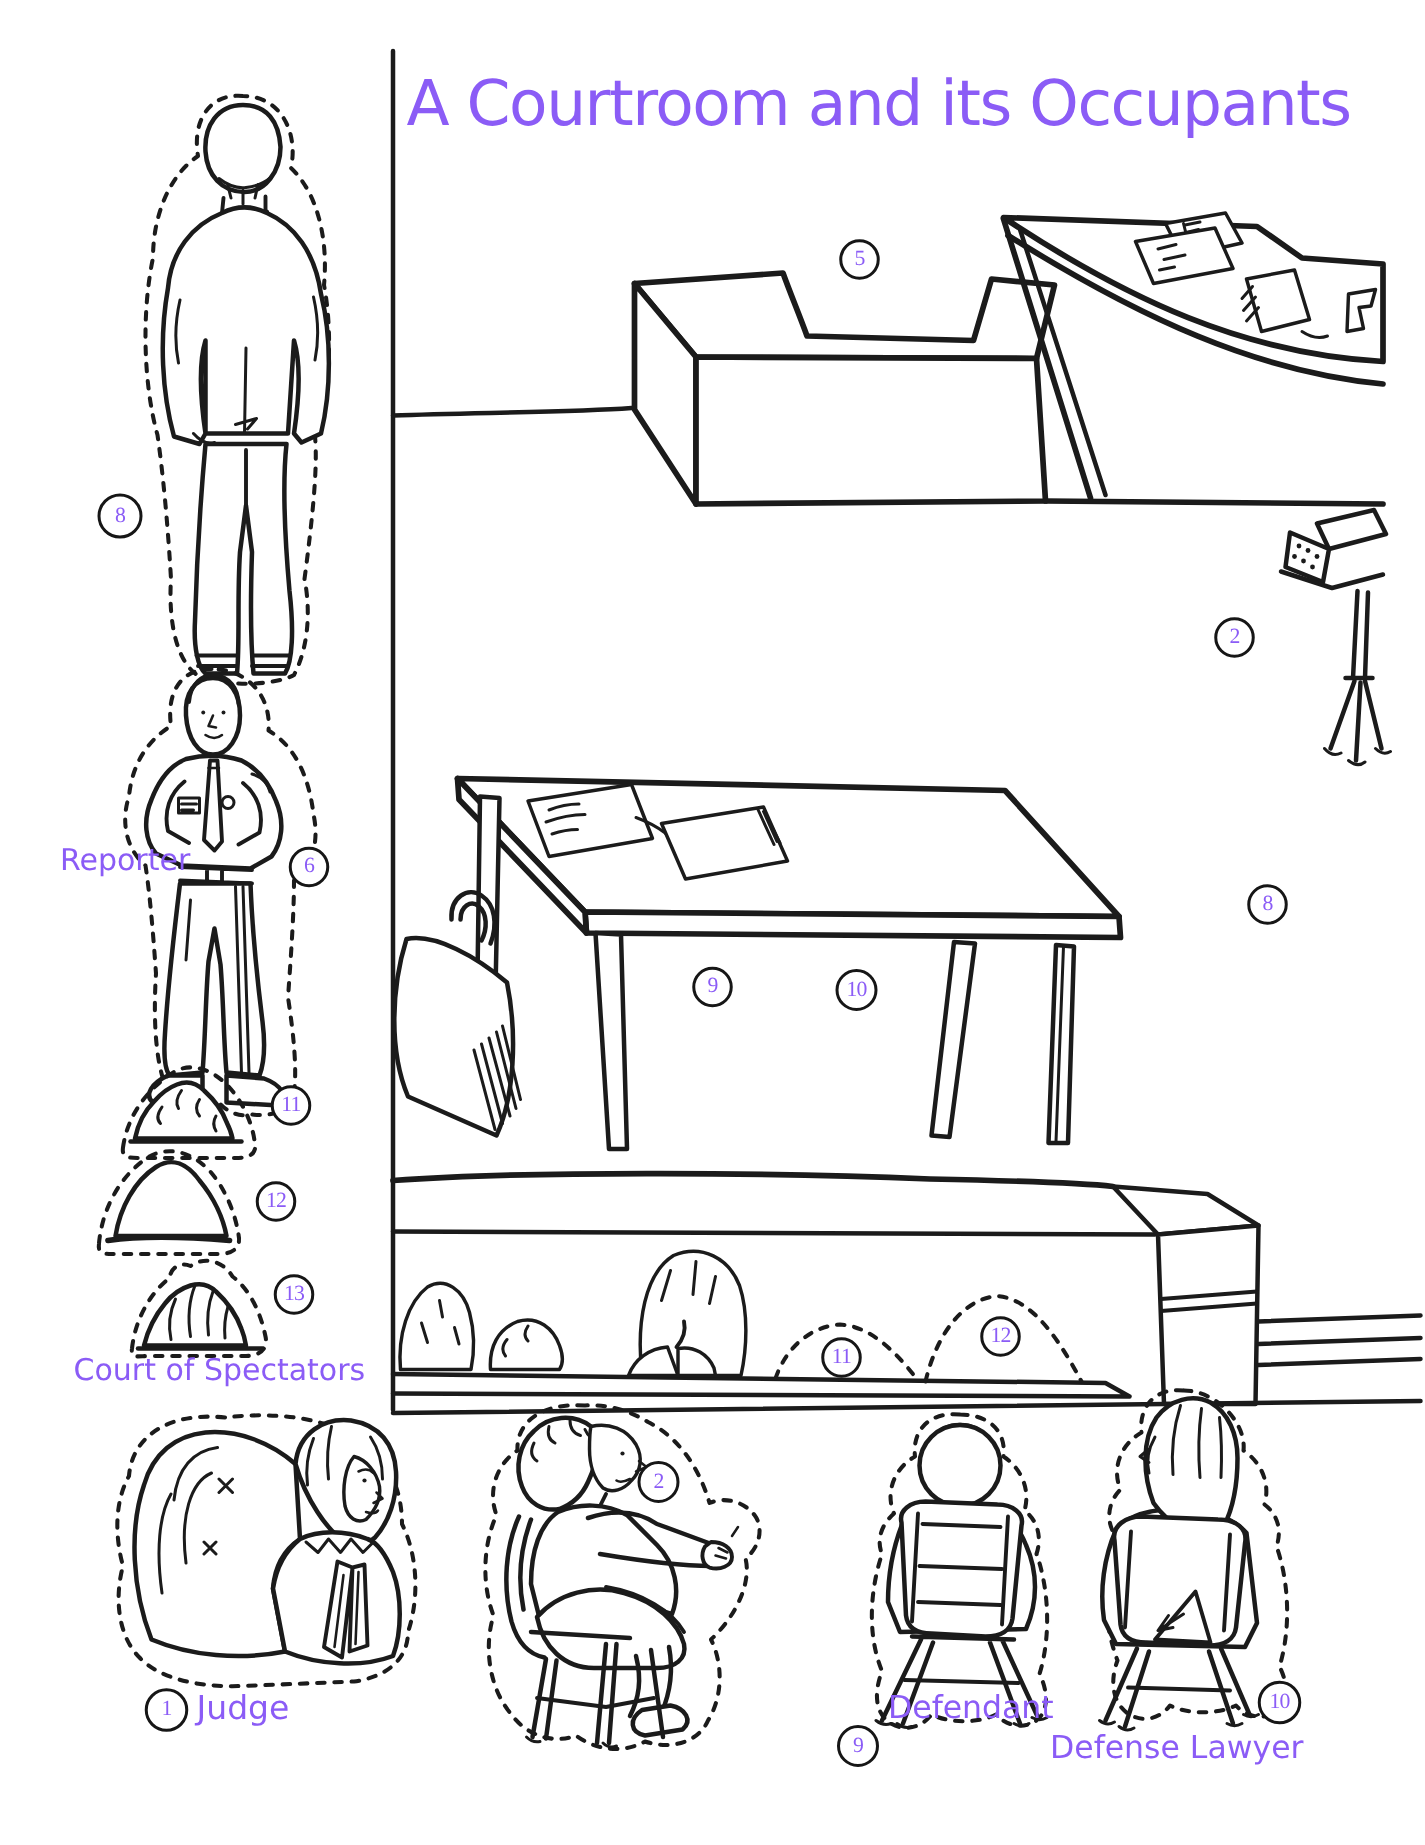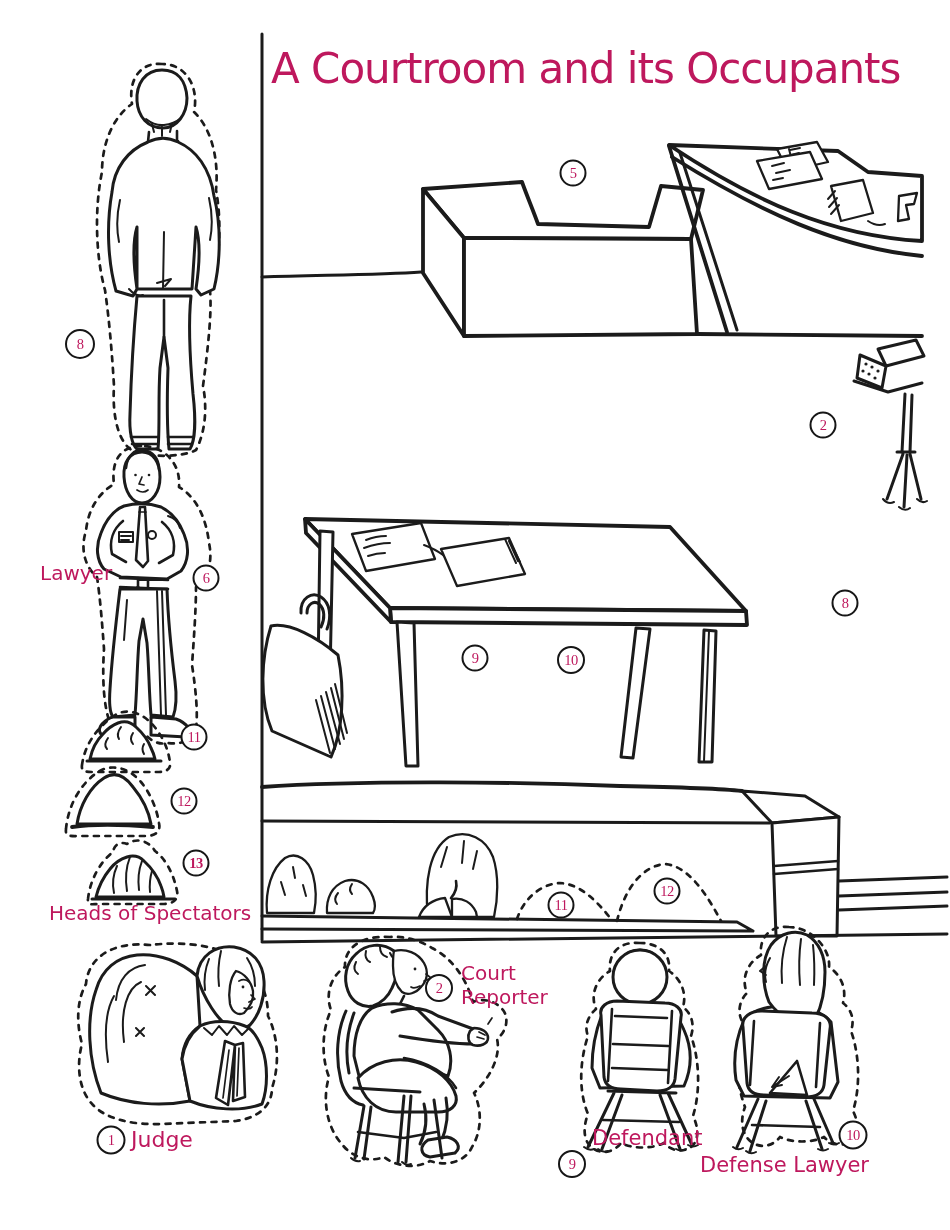--- a/index.html
+++ b/index.html
@@ -1,17 +1,17 @@
 <!DOCTYPE html>
 <html><head>
 <meta charset="utf-8">
 <style>
   html,body{margin:0;padding:0;background:#ffffff;}
   .page{position:relative;width:950px;height:1230px;background:#fff;overflow:hidden;
-        font-family:"DejaVu Sans",sans-serif;color:#be185d;}
+        font-family:"DejaVu Sans",sans-serif;color:#8b5cf6;}
   svg.art{position:absolute;left:0;top:0;width:950px;height:1230px;}
   .art path,.art circle,.art rect{stroke:#1b1b1b;fill:none;stroke-linecap:round;stroke-linejoin:round;stroke-width:2.3px;}
   .art .w2{stroke-width:2px}.art .w26{stroke-width:2.6px}.art .w3{stroke-width:3px}.art .w4{stroke-width:3.8px}
   .art .thin{stroke-width:1.7px}
   .art .fill{fill:#ffffff}
   .art .ink{fill:#1b1b1b;stroke:none}
   .art .dash{stroke-dasharray:5 6.5;stroke-width:2.7px}
   .title{position:absolute;left:271px;top:44px;margin:0;font-size:42px;font-weight:400;
          letter-spacing:-1px;white-space:nowrap;}
   .label{position:absolute;font-size:20px;line-height:1.22;}
@@ -241,33 +241,32 @@
       <path class="w26" d="M752,1125 L820,1127"></path>
       <path class="w2" d="M733,1147 q5,4 10,1 M746,1151 q5,4 10,1 M818,1149 q5,3 10,0 M829,1143 q5,3 10,0"></path>
     </g>
   </g>
 </svg>
 
 <h1 class="title">A Courtroom and its Occupants</h1>
 
 <span class="cnum" style="left:80px;top:344px;width:30px;height:30px;">8</span>
 
-<div class="label nowrap" style="left:40px;top:561px;">Lawyer</div>
+<div class="label nowrap" style="left:40px;top:561px;">Reporter</div>
 <span class="cnum" style="left:206px;top:578px;">6</span>
 
 <span class="cnum" style="left:194px;top:737px;">11</span>
 <span class="cnum" style="left:184px;top:801px;">12</span>
-<span class="cnum" style="left:196px;top:863px;font-weight:bold;">13</span>
-<div class="label nowrap" style="left:49px;top:901px;">Heads of Spectators</div>
+<span class="cnum" style="left:196px;top:863px;">13</span>
+<div class="label nowrap" style="left:49px;top:901px;">Court of Spectators</div>
 
 <span class="cnum" style="left:111px;top:1140px;width:29px;height:29px;">1</span>
 <div class="label nowrap" style="left:131px;top:1127px;font-size:22px;text-align:center;">Judge</div>
 
 <span class="cnum" style="left:439px;top:988px;width:28px;height:28px;">2</span>
-<div class="label" style="left:461px;top:961px;width:100px;">Court Reporter</div>
 
 <span class="cnum" style="left:572px;top:1164px;width:28px;height:28px;">9</span>
 <div class="label nowrap" style="left:592px;top:1126px;font-size:21px;">Defendant</div>
 
 <div class="label nowrap" style="left:700px;top:1153px;font-size:21px;">Defense Lawyer</div>
 <span class="cnum" style="left:853px;top:1135px;width:29px;height:29px;">10</span>
 
 <span class="cnum" style="left:573px;top:173px;">5</span>
 <span class="cnum" style="left:823px;top:425px;">2</span>
 <span class="cnum" style="left:845px;top:603px;">8</span>

